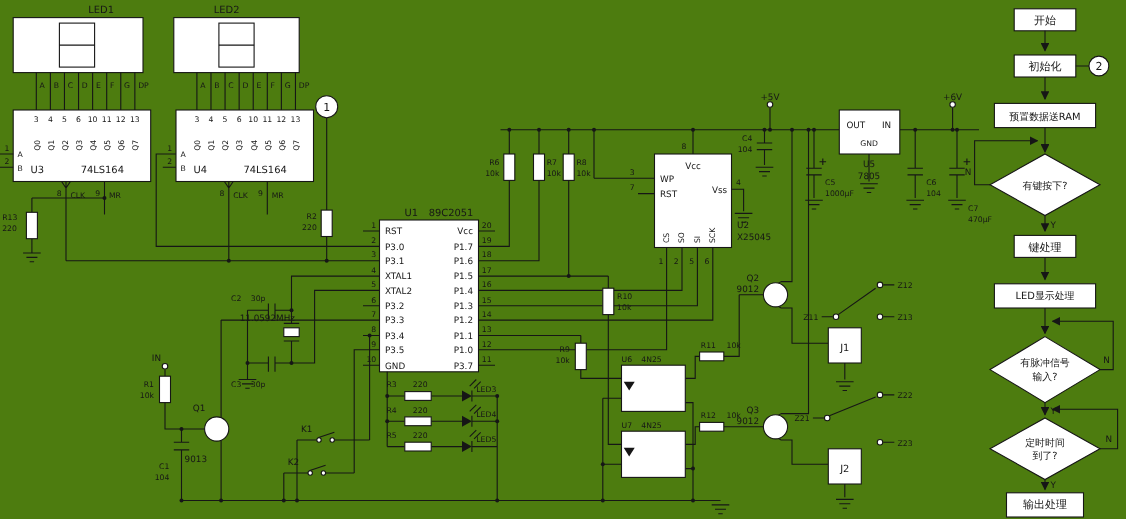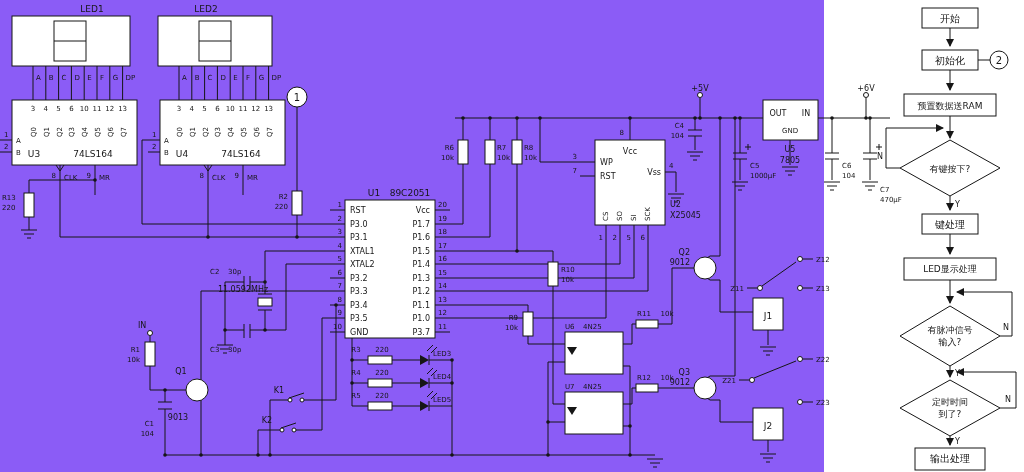--- a/index.html
+++ b/index.html
@@ -1,16 +1,16 @@
 <!DOCTYPE html>
 <html><head>
 <meta charset="utf-8">
 <style>
   html,body{margin:0;padding:0;background:#fff;}
-  #stage{width:824px;height:472px;position:relative;background:#8b5cf6;}
+  #stage{width:1024px;height:472px;position:relative;background:#4d7c0f;}
   svg{display:block;}
   svg text{font-family:"DejaVu Sans","Liberation Sans",sans-serif;fill:#161616;}
   .wire{stroke:#161616;stroke-width:1;fill:none;}
   .comp{fill:#fff;stroke:#161616;stroke-width:1;}
   .filled{fill:#161616;stroke:none;}
   .flowshape{fill:#fff;stroke:#161616;stroke-width:1;}
 </style>
 </head>
 <body>
 

